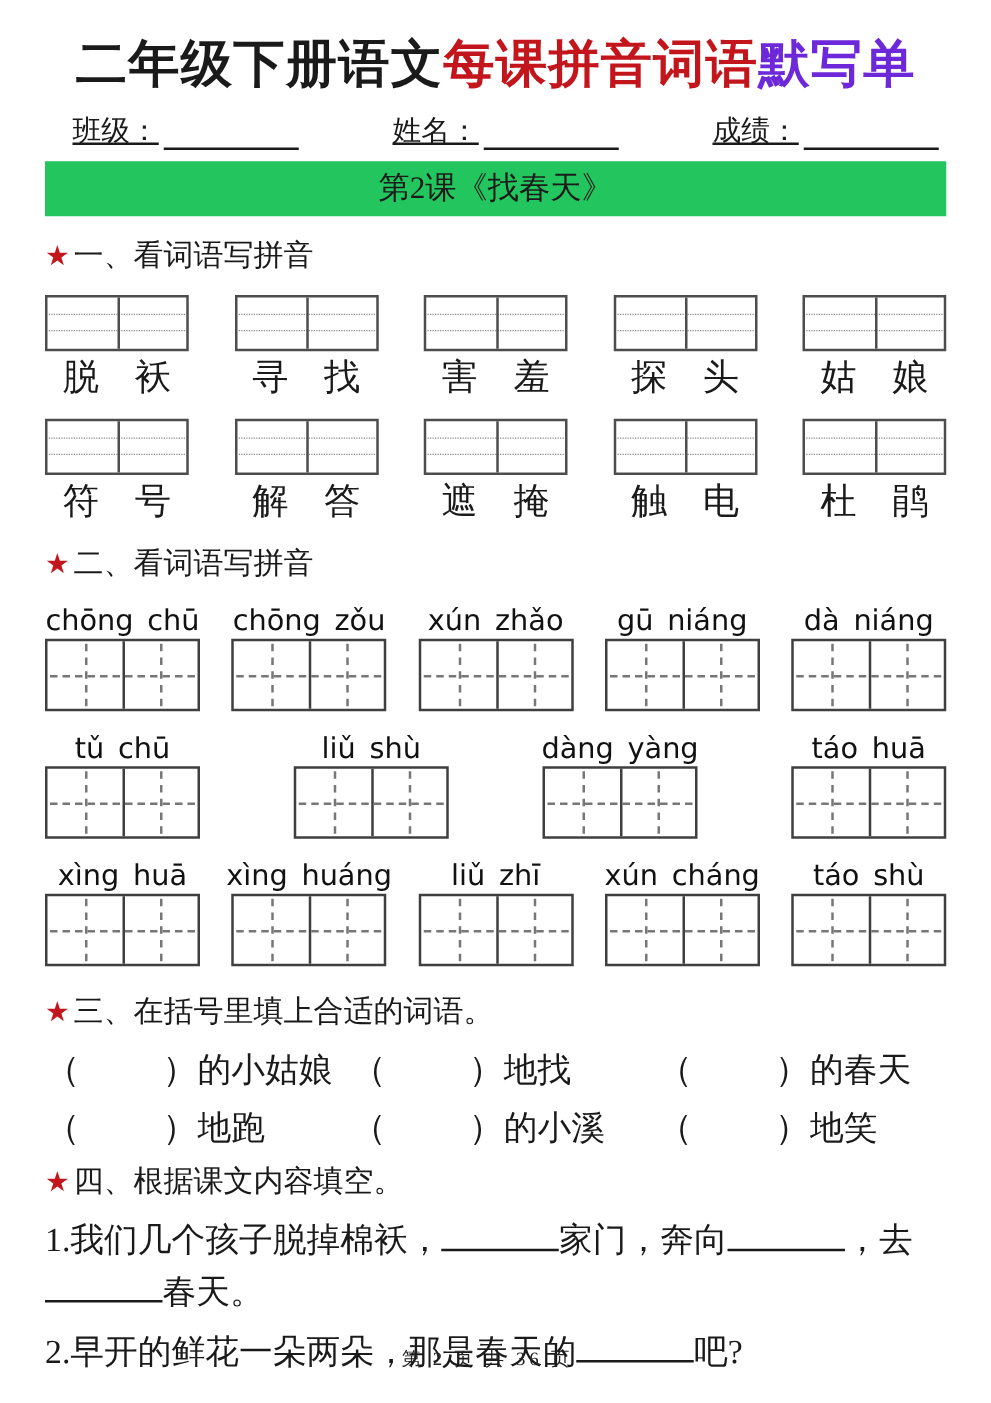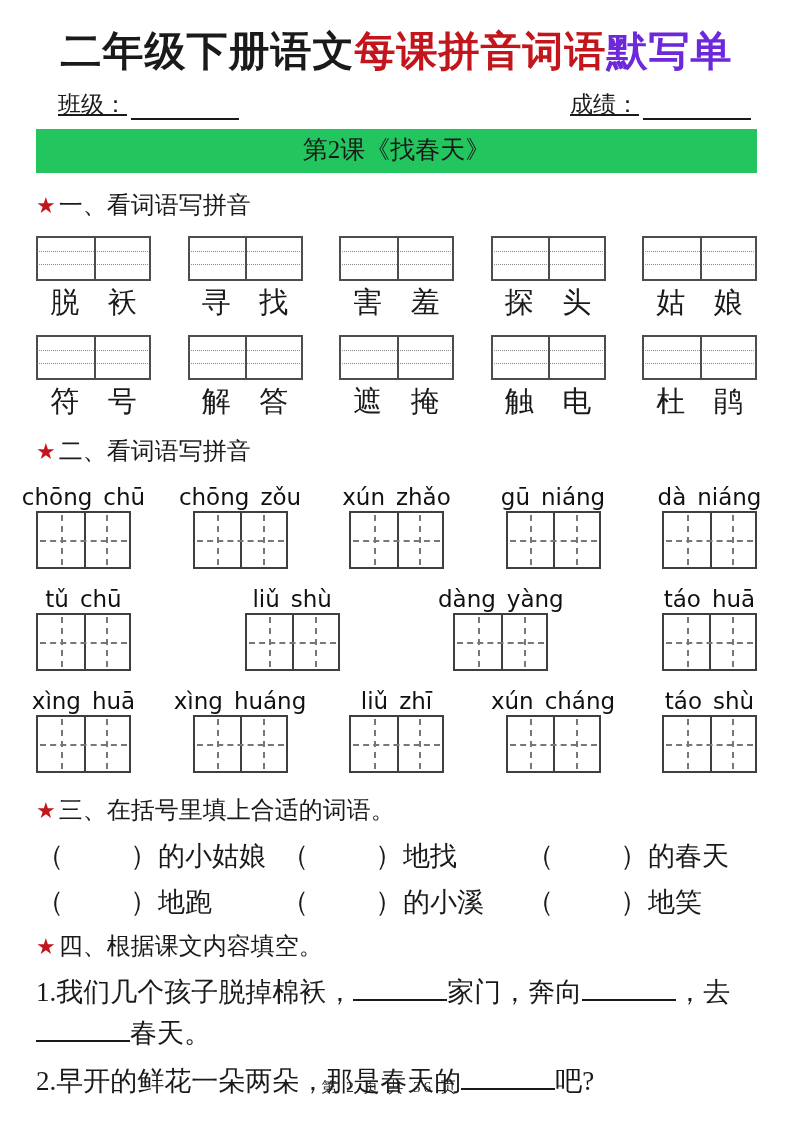--- a/index.html
+++ b/index.html
@@ -34,21 +34,21 @@
   .word-unit { width:115px; }
   .pybox { position:relative; height:45px; border:2px solid #4d4d4d; background:#fff; }
   .gl { position:absolute; display:block; }
   .gl.h { left:1px; right:1px; border-top:1px dotted #8a8a8a; }
   .gl.h.a { top:31%; } .gl.h.b { top:62%; }
   .gl.v { top:0; bottom:0; left:50%; border-left:2px solid #4d4d4d; }
   .word-chars { display:flex; justify-content:space-around; font-size:29px; margin-top:4px; line-height:1.2; }
 
   
   .py-row { display:flex; justify-content:space-between; margin-top:13px; }
-  .py-unit { width:95px;text-align:center; }
+  .py-unit { width:124px;text-align:center; }
   .py-label { display:flex; justify-content:center; gap:11px; font-family:"DejaVu Sans","Liberation Sans",sans-serif; font-size:23px; height:30px; align-items:flex-end; margin-bottom:1px; white-space:nowrap; color:#111; }
   .tzbox { position:relative; height:58px; border:2px solid #3f3f3f; background:#fff; }
   .gl.tv { top:2px; bottom:2px; border-left:2px dashed #777; }
   .gl.tv.m { top:0; bottom:0; left:50%; border-left:2px solid #3f3f3f; }
   .gl.tv.q1 { left:25%; } .gl.tv.q3 { left:75%; }
   .gl.th { left:2px; right:2px; top:50%; border-top:2px dashed #777; }
 
   
   .paren-row { display:grid; grid-template-columns:245px 245px 1fr; font-size:27px; margin-top:11px; }
   .paren-cell { display:flex; align-items:center; white-space:nowrap; }
@@ -68,20 +68,24 @@
 <div class="page">
 
   <h1 class="title"><span>二年级下册语文</span><span class="t-red">每课拼音词语</span><span class="t-teal">默写单</span></h1>
 
   <div class="info-row">
     <div class="info-field">
       <span>班级：</span>
       <span class="info-blank"></span>
     </div>
     <div class="info-field">
+      <span>姓名：</span>
+      <span class="info-blank"></span>
+    </div>
+    <div class="info-field">
       <span>成绩：</span>
       <span class="info-blank"></span>
     </div>
   </div>
 
   <div class="banner">第2课《找春天》</div>
 
   <div class="sec-header">
     <span class="star">★</span>
     <span>一、看词语写拼音</span>

